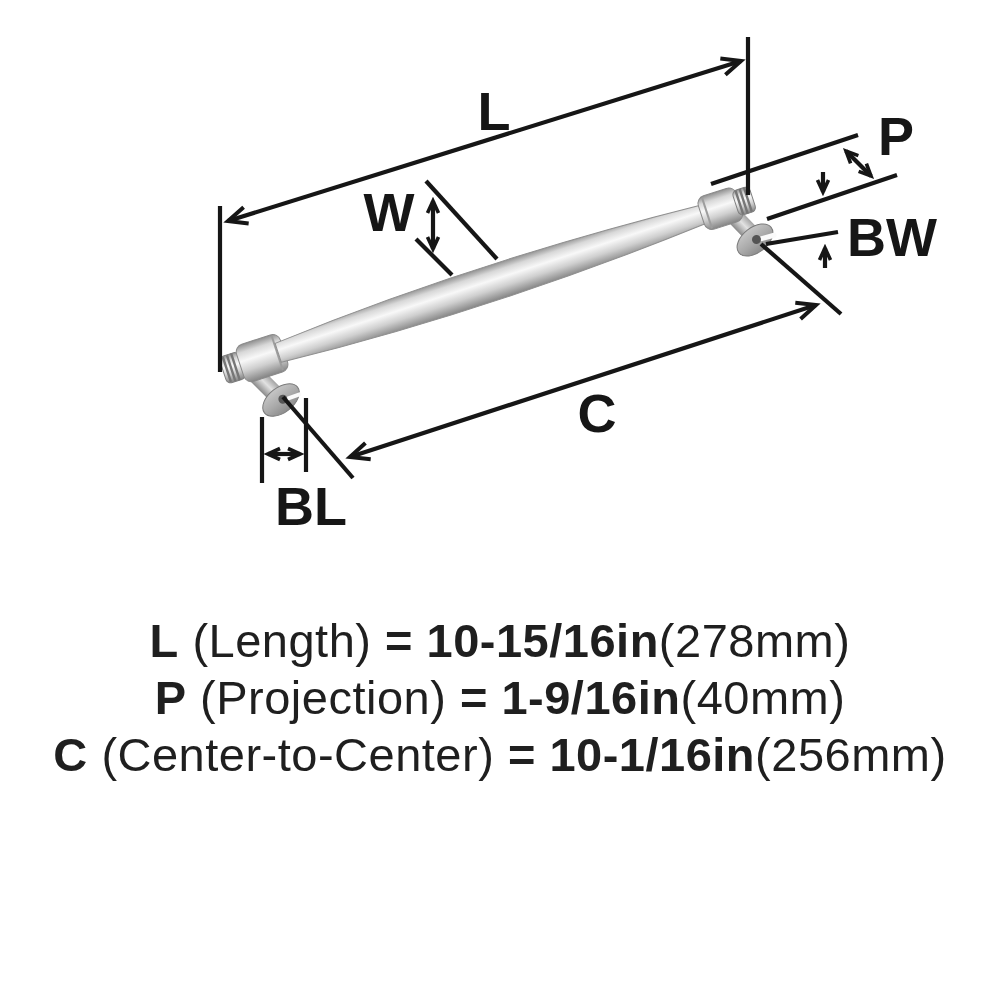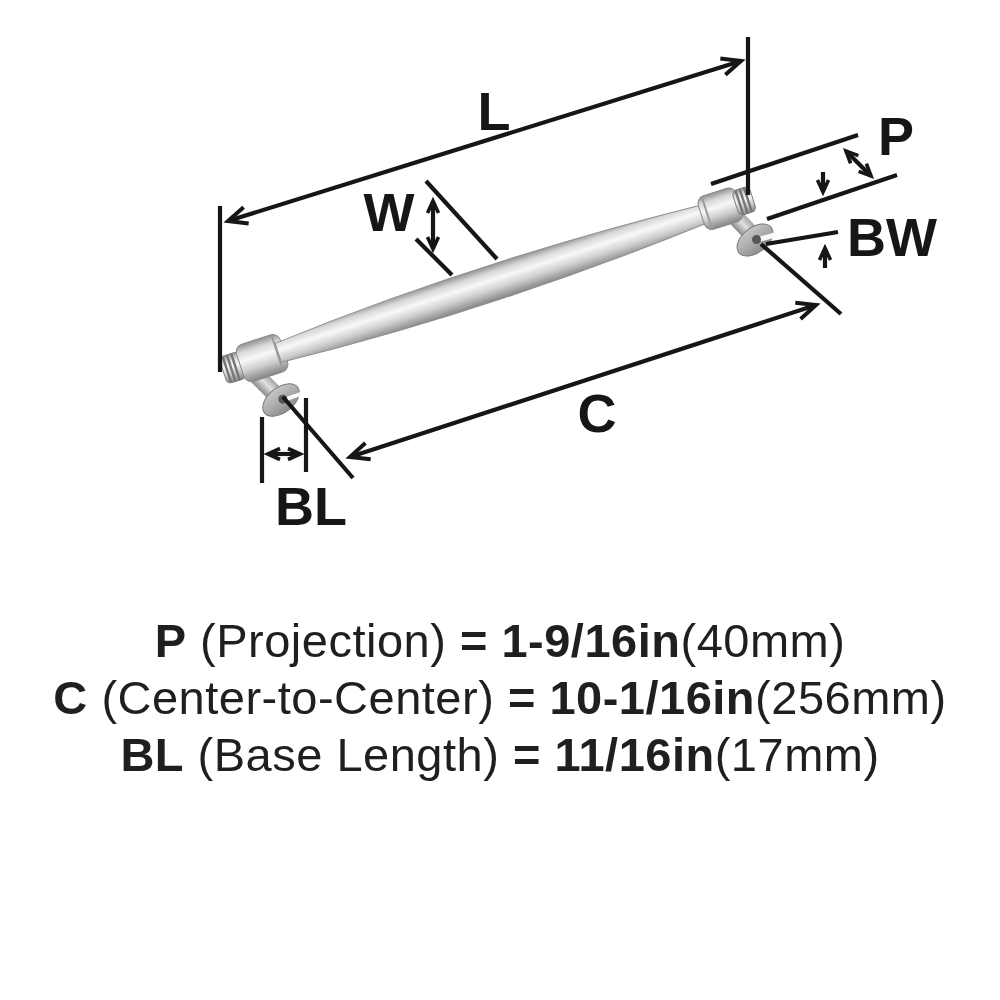--- a/index.html
+++ b/index.html
@@ -108,32 +108,32 @@
       <text x="389" y="231">W</text>
       <text x="896" y="155">P</text>
       <text x="892" y="256">BW</text>
       <text x="597" y="432">C</text>
       <text x="311" y="525">BL</text>
     </g>
   </svg>
 
   <div class="specs">
     <div class="row">
+      <b>L</b>
+      <span class="nm">(Length)</span>
+      <span class="eq">=</span>
+      <b>10-15/16in</b><span class="nm">(278mm)</span>
+    </div>
+    <div class="row">
       <b>P</b>
       <span class="nm">(Projection)</span>
       <span class="eq">=</span>
       <b>1-9/16in</b><span class="nm">(40mm)</span>
     </div>
     <div class="row">
       <b>C</b>
       <span class="nm">(Center-to-Center)</span>
       <span class="eq">=</span>
       <b>10-1/16in</b><span class="nm">(256mm)</span>
     </div>
-    <div class="row">
-      <b>BL</b>
-      <span class="nm">(Base Length)</span>
-      <span class="eq">=</span>
-      <b>11/16in</b><span class="nm">(17mm)</span>
-    </div>
   </div>
 
 </div>
 
 </body></html>

